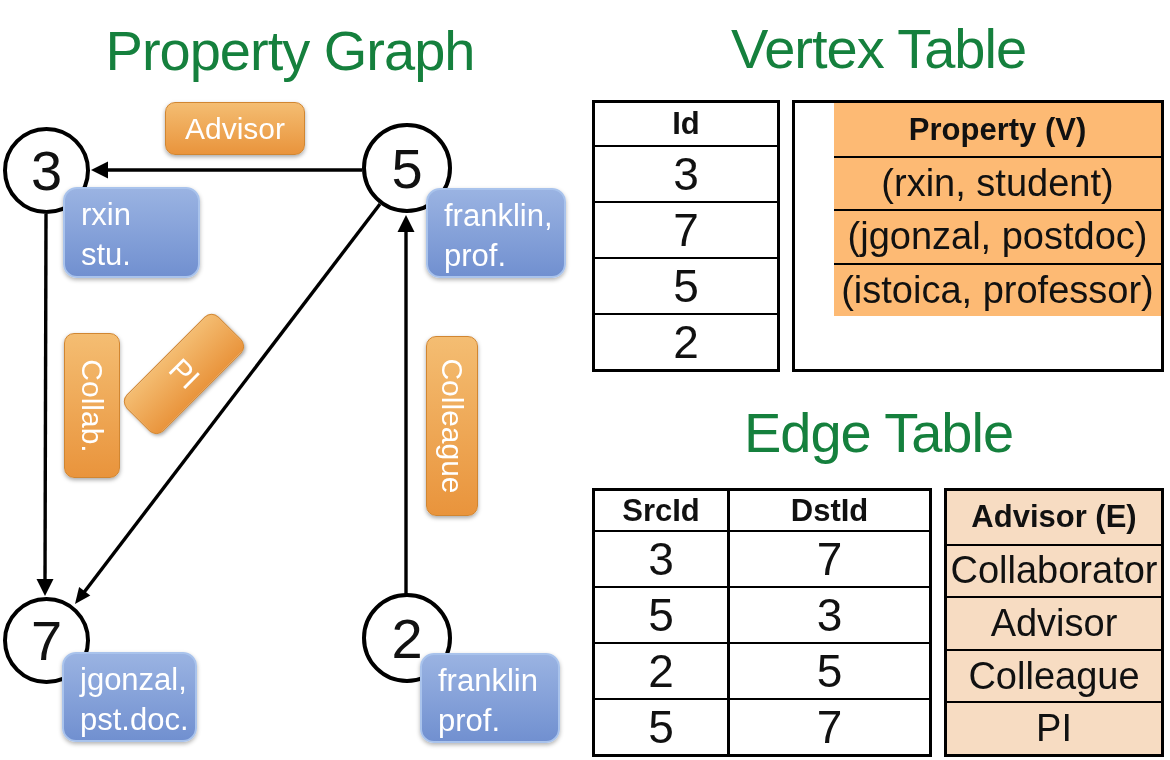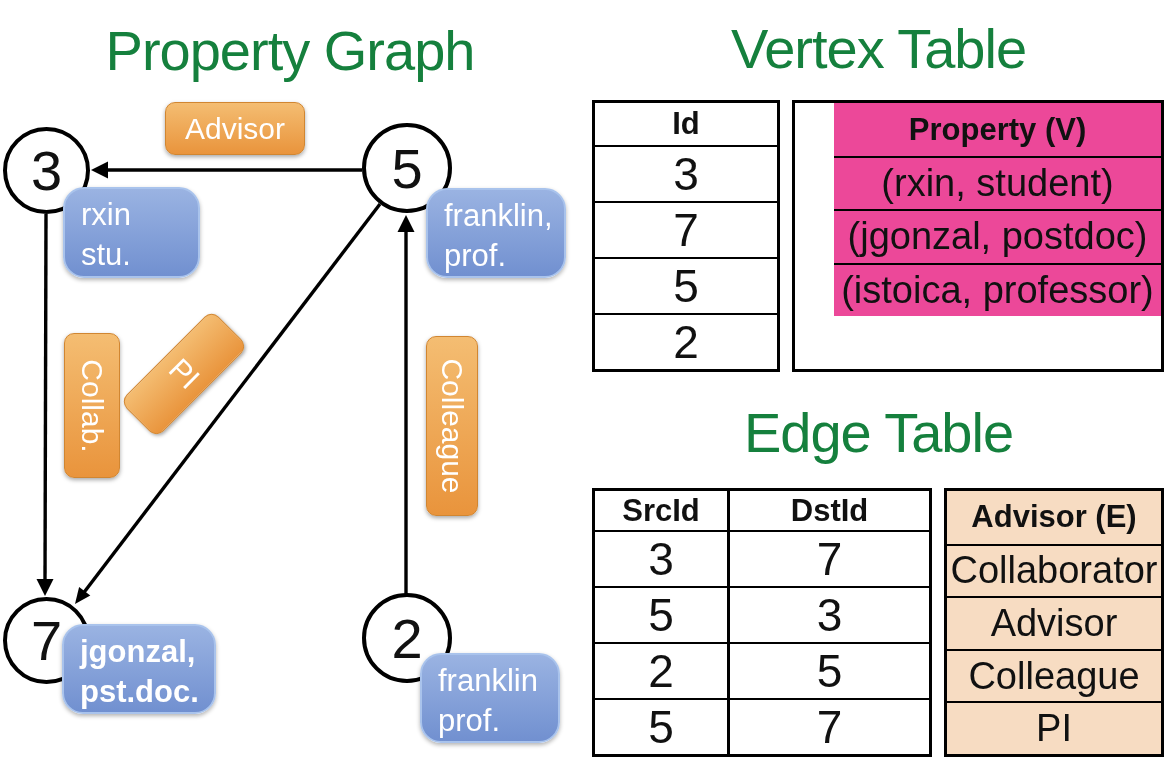--- a/index.html
+++ b/index.html
@@ -24,42 +24,42 @@
     position:absolute;border-radius:10px;box-sizing:border-box;
     background:linear-gradient(to bottom,#f4bd72,#e9943c);
     border:1px solid #d18631;
     box-shadow:0 2px 4px rgba(0,0,0,0.35);
     display:flex;align-items:center;justify-content:center;
     color:#fff;font-size:30px;
   }
   .elabel .vtext{transform:rotate(90deg);white-space:nowrap;}
   
   .vlabel{
-    position:absolute;border-radius:21px;box-sizing:border-box;
+    position:absolute;border-radius:14px;box-sizing:border-box;
     background:linear-gradient(to bottom,#9ab3e2,#7190d0);
     border:2px solid #a9c3ec;
     box-shadow:0 2px 4px rgba(0,0,0,0.30);
     color:#fff;font-size:31px;line-height:40px;
     padding:6px 0 0 16px;
   }
   
   .tbl-group{position:absolute;display:flex;gap:12px;}
   .subtbl{
     border:3px solid #000;box-sizing:border-box;background:#fff;
     display:grid;
   }
   .cell{
     display:flex;align-items:center;justify-content:center;
     font-size:38px;font-weight:300;box-sizing:border-box;
   }
   .cell.head{font-size:31px;font-weight:bold;}
   .cell.num{font-size:46px;}
   .rowline{border-top:2px solid #000;}
   .colline{border-left:3px solid #000000;}
-  .bluefill{background:#ec4899;margin-left:39px;}
+  .bluefill{background:#fdba74;margin-left:39px;}
   .orangefill{background:#f7dcc2;}
   svg{display:block;}
 </style>
 </head>
 <body>
 
 <div class="slide">
 
   <div class="big-title" style="left:0;width:580px;top:18px;">Property Graph</div>
 
@@ -105,21 +105,21 @@
   </div>
 
   <div class="vlabel" style="left:63px;top:187px;width:137px;height:91px;">
     <div>rxin</div>
     <div>stu.</div>
   </div>
   <div class="vlabel" style="left:426px;top:188px;width:140px;height:90px;">
     <div>franklin,</div>
     <div>prof.</div>
   </div>
-  <div class="vlabel" style="left:62px;top:624px;width:154px;height:90px;font-weight:bold;">
+  <div class="vlabel" style="left:62px;top:652px;width:135px;height:90px;">
     <div>jgonzal,</div>
     <div>pst.doc.</div>
   </div>
   <div class="vlabel" style="left:420px;top:653px;width:140px;height:90px;">
     <div>franklin</div>
     <div>prof.</div>
   </div>
 
   <div class="big-title" style="left:592px;width:573px;top:16px;">Vertex Table</div>
 

